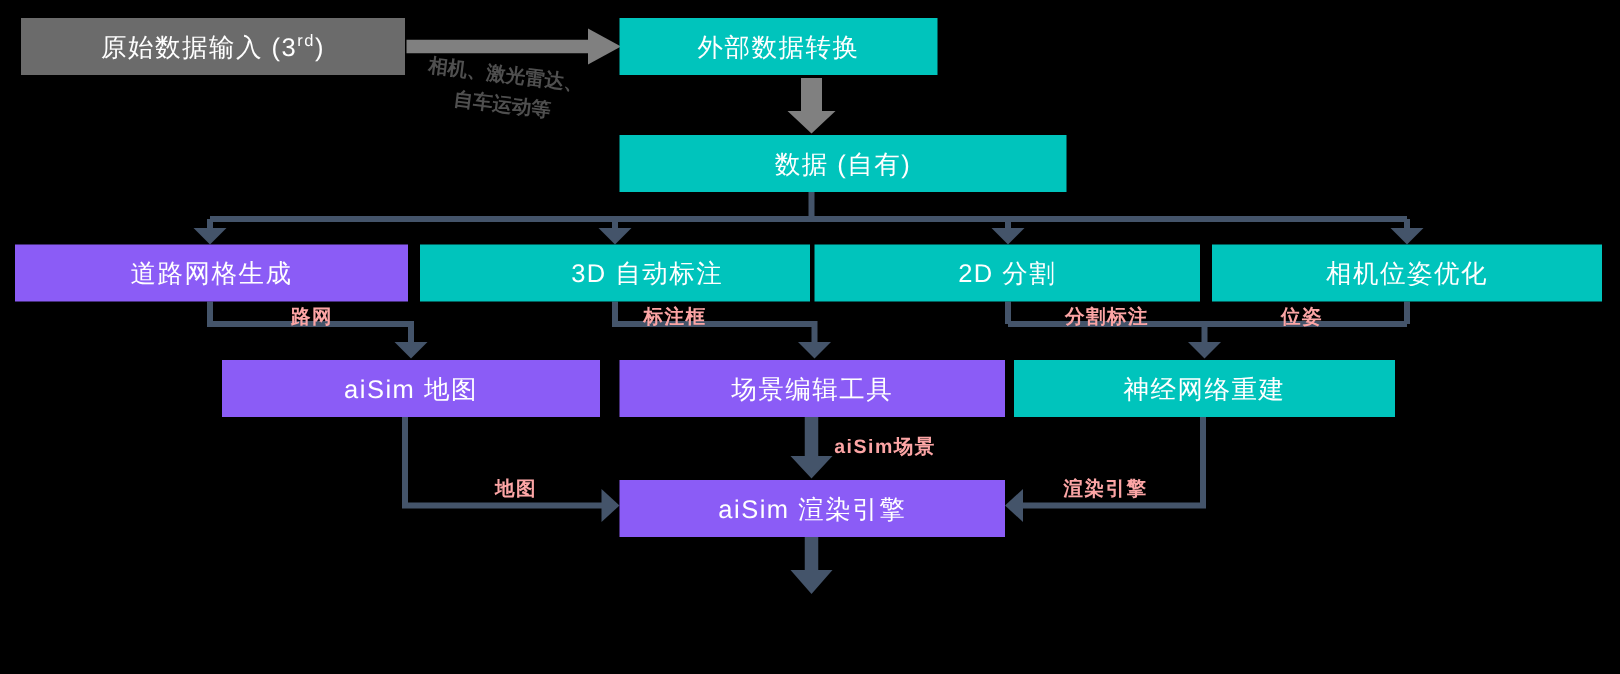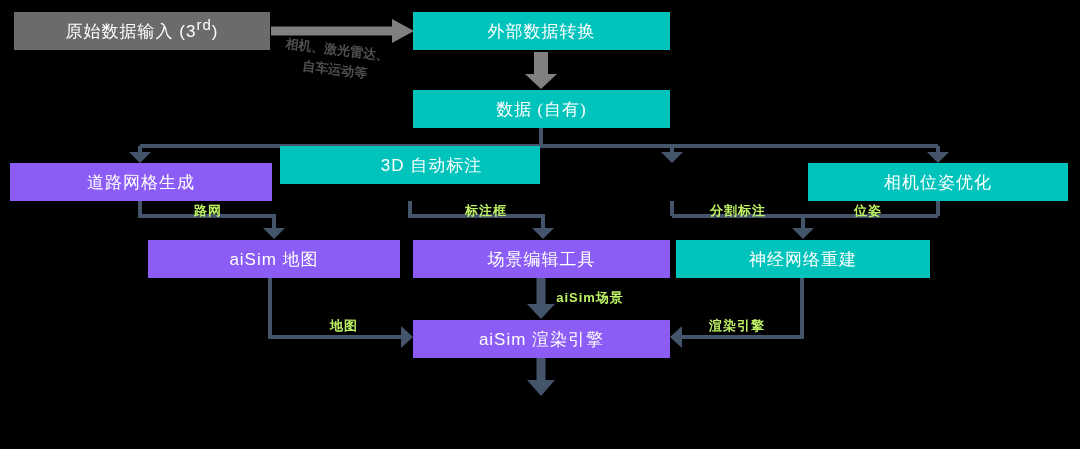--- a/index.html
+++ b/index.html
@@ -8,23 +8,23 @@
     font-family:"Liberation Sans","DejaVu Sans",sans-serif;
   }
   #edges{position:absolute;left:0;top:0;width:1080px;height:449px;}
   .node{
     position:absolute;display:flex;align-items:center;justify-content:center;
     color:#fff;font-size:17px;letter-spacing:1px;box-sizing:border-box;
   }
   .node.teal{background:#00C4BC;}
   .node.orange{background:#8b5cf6;}
   .node.gray{background:#6B6B6B;}
-  .node sup{font-size:15px;line-height:0;}
+  .node sup{font-size:11px;line-height:0;}
   .edge-label{
-    position:absolute;color:#bef264;font-size:13px;font-weight:bold;
+    position:absolute;color:#fca5a5;font-size:13px;font-weight:bold;
     text-align:center;letter-spacing:1px;white-space:nowrap;
   }
   .note{
     position:absolute;left:266px;top:40px;width:140px;
     color:#4F4F4F;font-size:13px;font-weight:bold;text-align:center;
     line-height:1.55;transform:rotate(7deg);transform-origin:center;white-space:nowrap;
   }
 </style>
 </head>
 <body>
@@ -64,36 +64,39 @@
     <polygon points="682,326 682,348 670,337" fill="#44546A"></polygon>
 
     <line x1="541" y1="358" x2="541" y2="381" stroke="#44546A" stroke-width="9"></line>
     <polygon points="527,380 555,380 541,396" fill="#44546A"></polygon>
   </svg>
 
   <div class="node gray" style="left:14px;top:12px;width:256px;height:38px;">
     <span><span>原始数据输入 (3</span><sup>rd</sup><span>)</span></span>
   </div>
 
-  <div class="node teal" style="left:413px;top:12px;width:257px;height:38px;">
+  <div class="node teal" style="left:413px;top:12px;width:212px;height:38px;">
     <span>外部数据转换</span>
   </div>
 
-  <div class="node teal" style="left:413px;top:90px;width:257px;height:38px;font-family:Liberation Serif, serif;">
+  <div class="node teal" style="left:413px;top:90px;width:298px;height:38px;">
     <span>数据 (自有)</span>
   </div>
 
   <div class="node orange" style="left:10px;top:163px;width:262px;height:38px;">
     <span>道路网格生成</span>
   </div>
 
-  <div class="node teal" style="left:280px;top:146px;width:260px;height:38px;padding-left:43px;">
+  <div class="node teal" style="left:280px;top:163px;width:260px;height:38px;padding-left:43px;">
     <span>3D 自动标注</span>
   </div>
 
+  <div class="node teal" style="left:543px;top:163px;width:257px;height:38px;">
+    <span>2D 分割</span>
+  </div>
 
   <div class="node teal" style="left:808px;top:163px;width:260px;height:38px;">
     <span>相机位姿优化</span>
   </div>
 
   <div class="node orange" style="left:148px;top:240px;width:252px;height:38px;">
     <span>aiSim 地图</span>
   </div>
 
   <div class="node orange" style="left:413px;top:240px;width:257px;height:38px;text-align:center;">
@@ -108,20 +111,20 @@
     <span>神经网络重建</span>
   </div>
 
 
   <div class="note">
     <div>相机、激光雷达、</div>
     <div>自车运动等</div>
   </div>
 
   <div class="edge-label" style="left:180px;top:202px;width:56px;">路网</div>
-  <div class="edge-label" style="left:456px;top:202px;width:60px;font-family:Liberation Mono, monospace;">标注框</div>
+  <div class="edge-label" style="left:420px;top:202px;width:60px;font-family:Liberation Mono, monospace;">标注框</div>
   <div class="edge-label" style="left:707px;top:202px;width:62px;">分割标注</div>
   <div class="edge-label" style="left:840px;top:202px;width:56px;">位姿</div>
   <div class="edge-label" style="left:316px;top:317px;width:56px;">地图</div>
   <div class="edge-label" style="left:550px;top:289px;width:80px;">aiSim场景</div>
   <div class="edge-label" style="left:702px;top:317px;width:70px;">渲染引擎</div>
 
 </div>
 
 </body></html>

